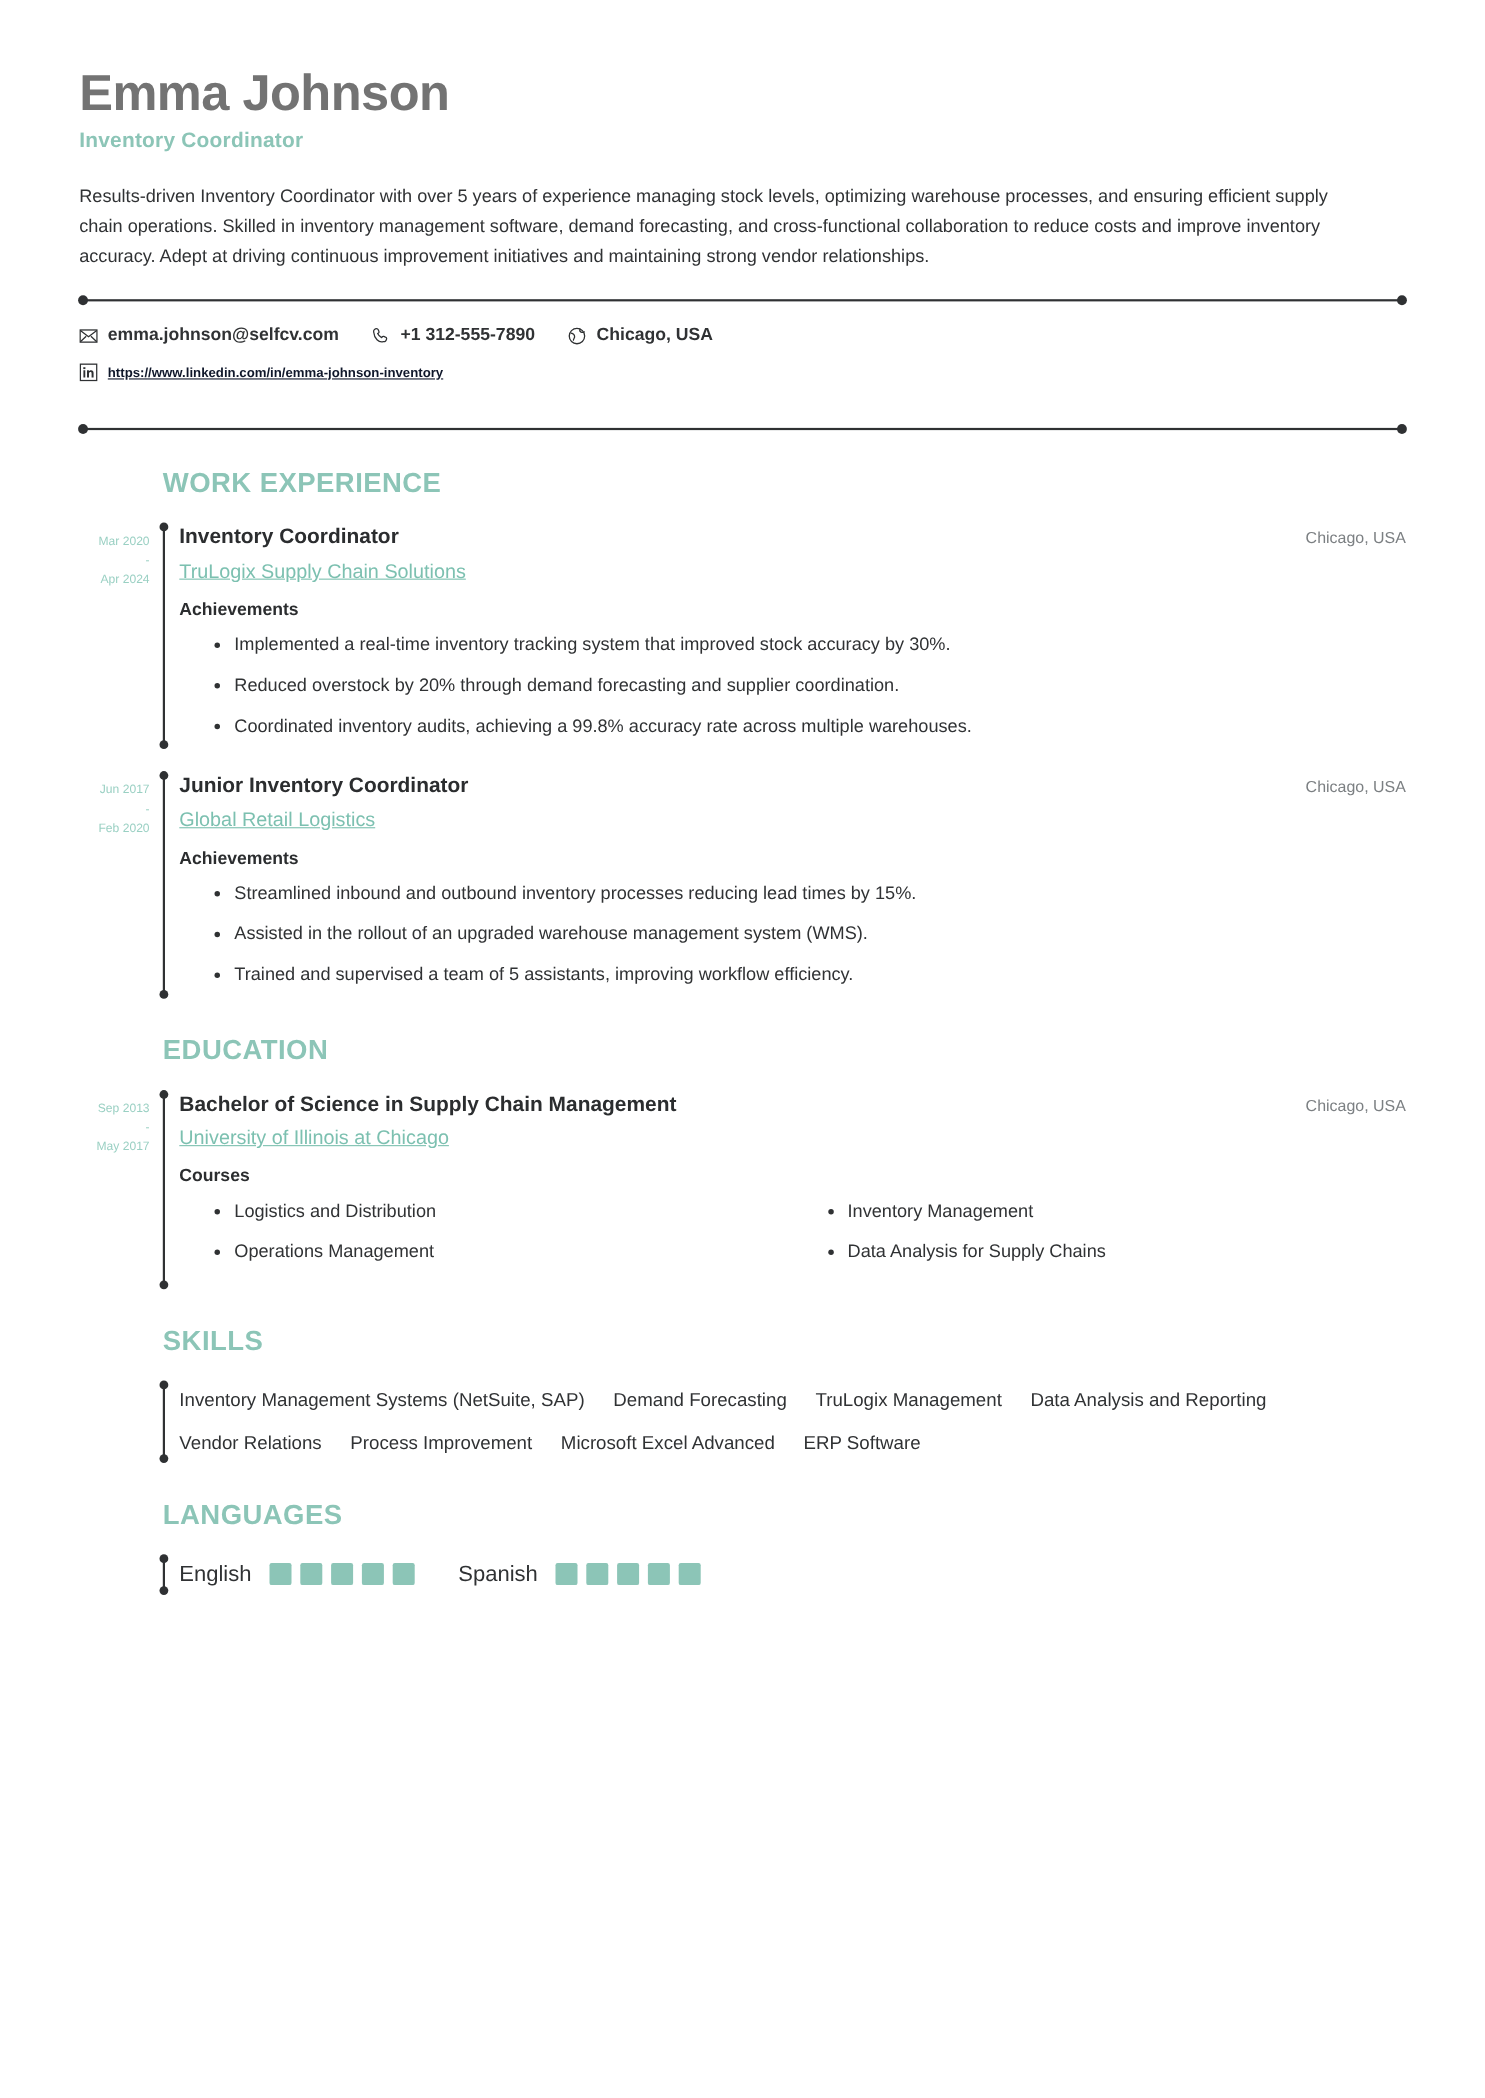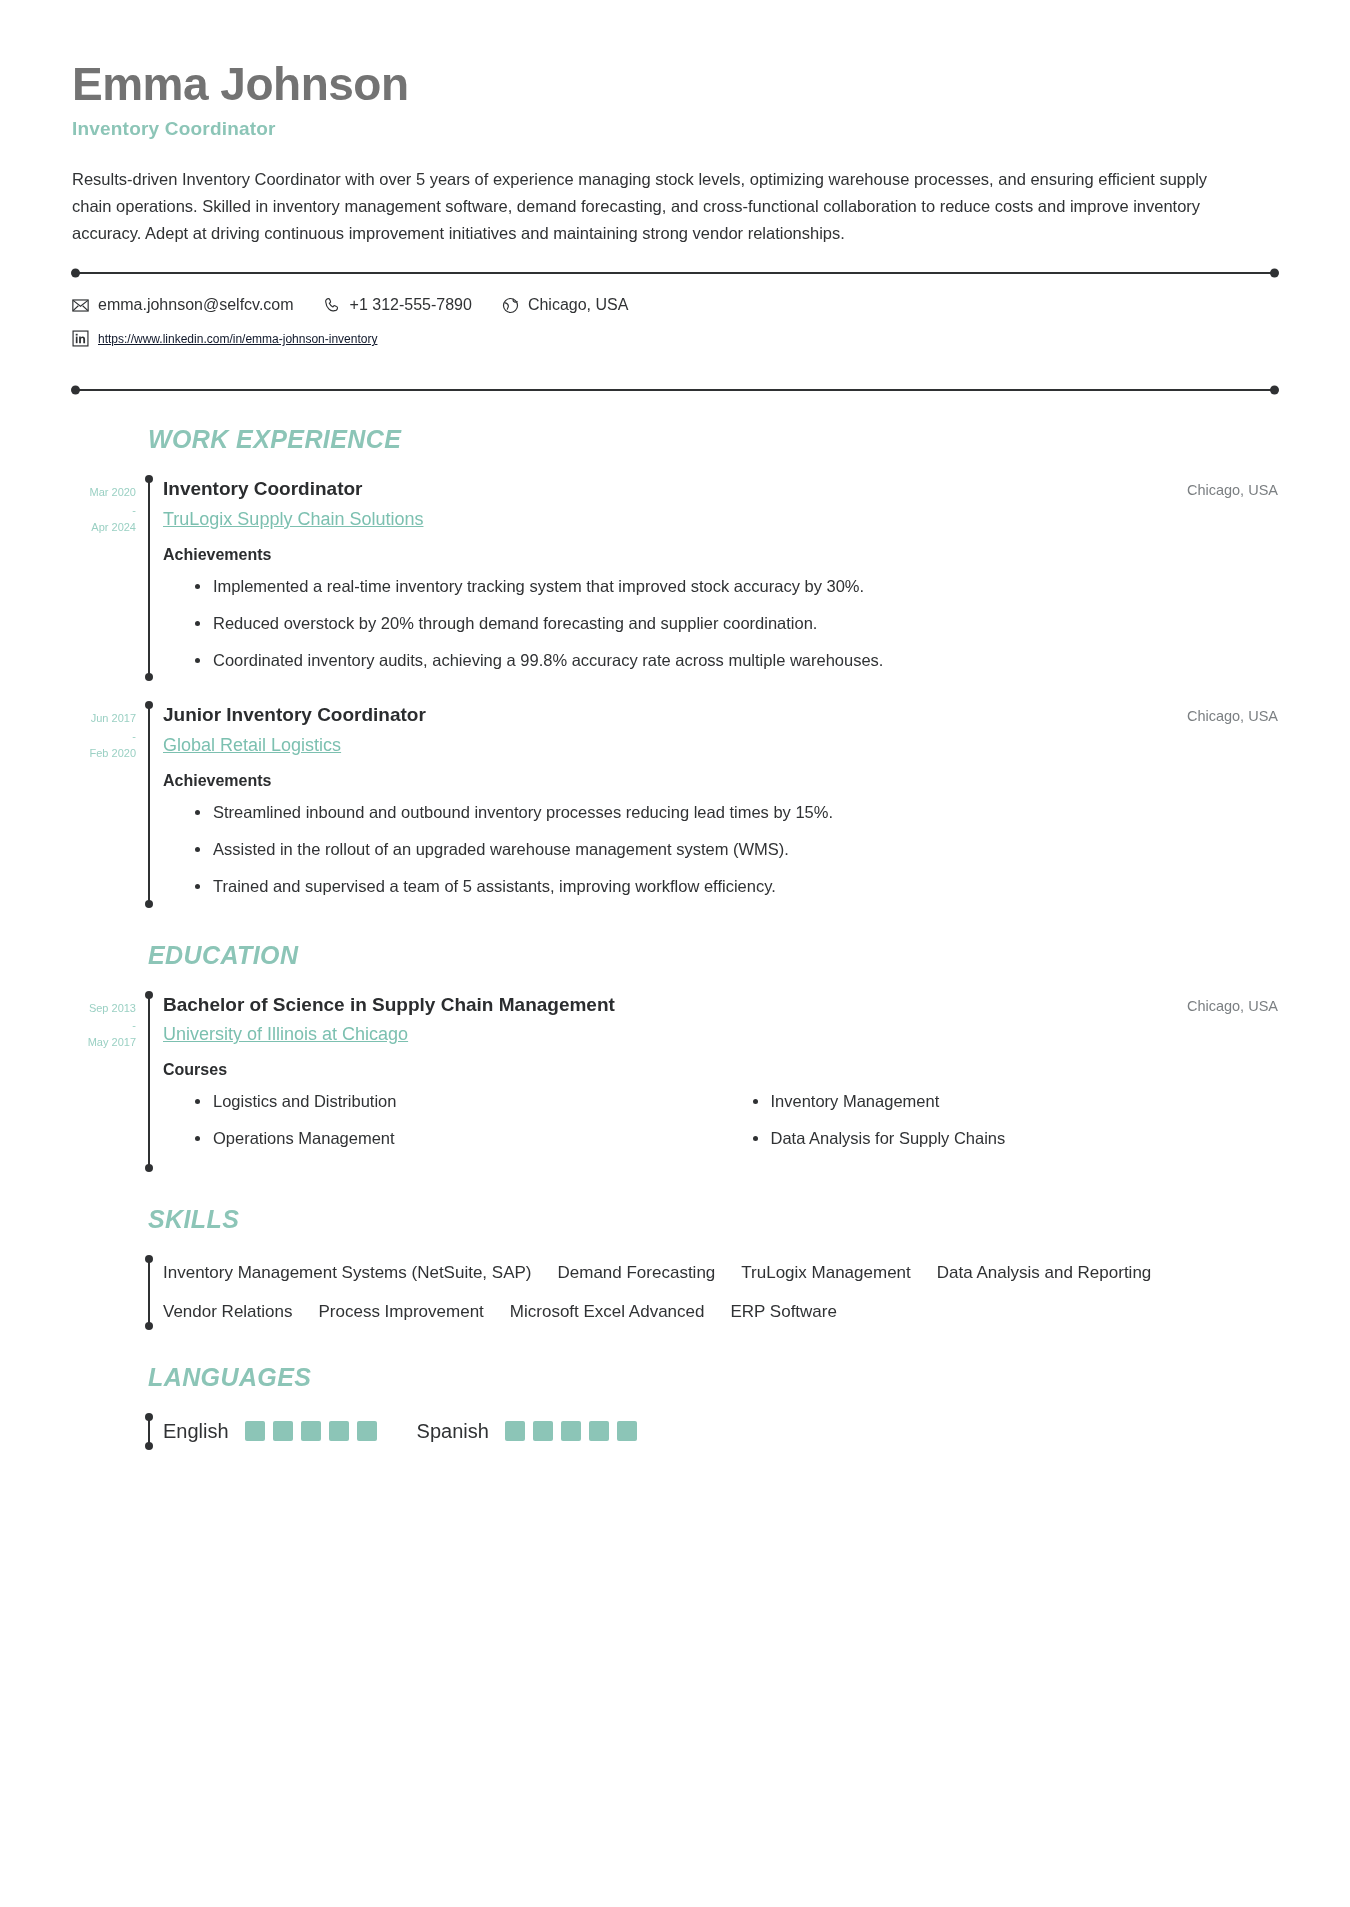--- a/index.html
+++ b/index.html
@@ -52,35 +52,34 @@
     background:#2f3133;
     transform:translateY(-50%);
   }
   .rail::before { left:-1px; }
   .rail::after { right:-1px; }
 
   
   .contact-block { padding:22px 0 16px 0; }
   .contact-row { display:flex; align-items:center; gap:30px; margin-bottom:16px; }
   .contact-row:last-child { margin-bottom:0; }
-  .contact-item { display:flex; align-items:center; gap:9px; font-size:16px; color:#303234; }
+  .contact-item { display:flex; align-items:center; gap:9px; font-size:16px; color:#303234;font-weight:bold; }
   .contact-item .ico { display:inline-flex; width:17px; height:17px; align-items:center; justify-content:center; flex:0 0 auto; }
   .contact-item .ico svg { display:block; }
   .contact-link { text-decoration:underline; color:#0f172a; font-size:12px; }
 
   
   .section { margin-top:34px; }
   .section-title {
     font-size:25px;
     font-weight:bold;
     color:#8cc5b7;
     letter-spacing:0.4px;
     margin-left:76px;
     margin-bottom:22px;
-    font-style:italic;
   }
 
   
   .entry { display:flex; align-items:stretch; }
   .entry-dates {
     width:76px;
     flex:0 0 76px;
     text-align:right;
     padding-right:12px;
     padding-top:8px;

